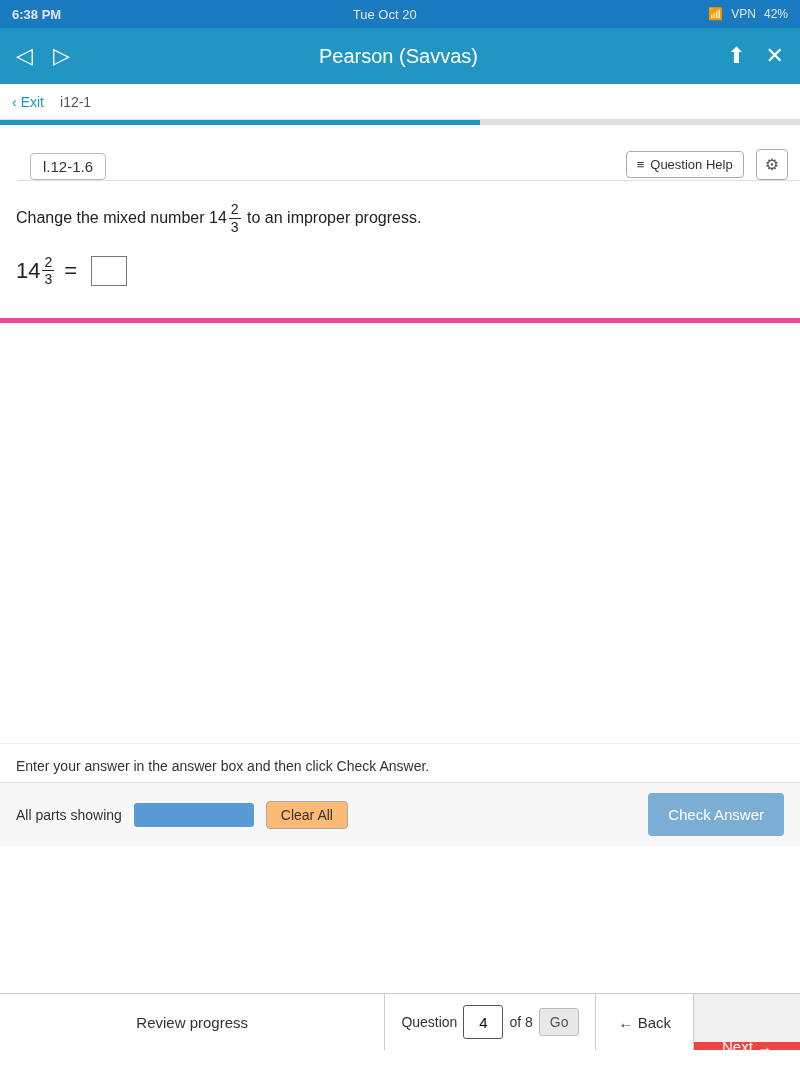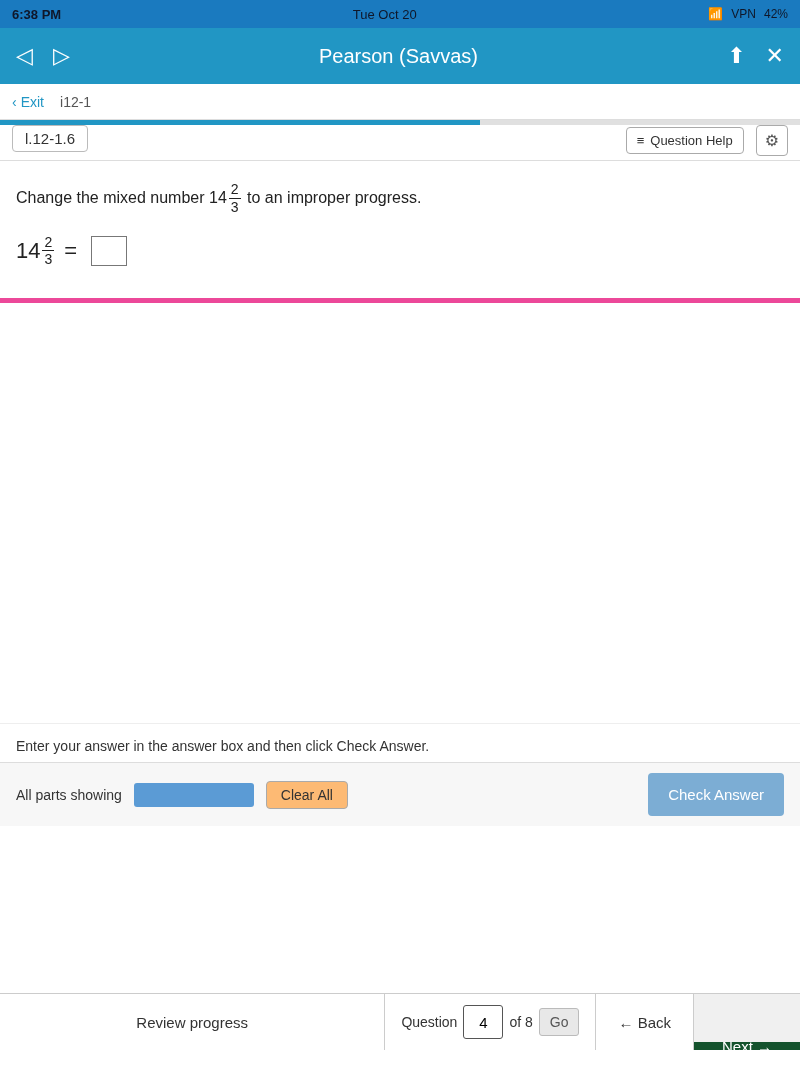--- a/index.html
+++ b/index.html
@@ -1,21 +1,21 @@
 <!DOCTYPE html>
 <html><head>
   <meta charset="utf-8">
   <style>
     * { margin: 0; padding: 0; box-sizing: border-box; }
     body { font-family: -apple-system, BlinkMacSystemFont, 'Helvetica Neue', Arial, sans-serif; width: 800px; height: 1067px; overflow: hidden; background: #fff; }
 
     
     .status-bar {
       background: #1a7abf;
-      color: #0f172a;
+      color: #e5e5e5;
       font-size: 13px;
       padding: 4px 12px;
       display: flex;
       justify-content: space-between;
       align-items: center;
       height: 28px;
     }
     .status-bar-left { font-weight: 600; }
     .status-bar-right { display: flex; align-items: center; gap: 8px; font-size: 12px; }
 
@@ -62,25 +62,26 @@
     .progress-fill {
       height: 100%;
       background: #2196c4;
       width: 60%;
     }
 
     
     .toolbar {
       background: #fff;
       border-bottom: 1px solid #ddd;
-      height: 36px;
-      display: flex;
-      align-items: flex-start;
+      height: 56px;
+      display: flex;
+      align-items: flex-end;
       padding: 0 12px;
       justify-content: space-between;
+      margin-left: 18px;
     }
     .tab-label {
       font-size: 15px;
       color: #333;
       font-weight: 500;
       border: 1px solid #bbb;
       padding: 4px 12px;
       border-radius: 4px;
     }
     .toolbar-right { display: flex; align-items: center; gap: 12px; }
@@ -264,21 +265,21 @@
       border-right: 1px solid #ccc;
       padding: 0 22px;
       font-size: 15px;
       cursor: pointer;
       color: #333;
       display: flex;
       align-items: center;
       gap: 6px;
     }
     .next-btn {
-      background: #14532d;
+      background: #ef4444;
       border: none;
       padding: 0 28px;
       font-size: 15px;
       cursor: pointer;
       color: white;
       font-weight: 500;
       display: flex;
       align-items: center;
       gap: 6px;
       margin-top: 48px;

